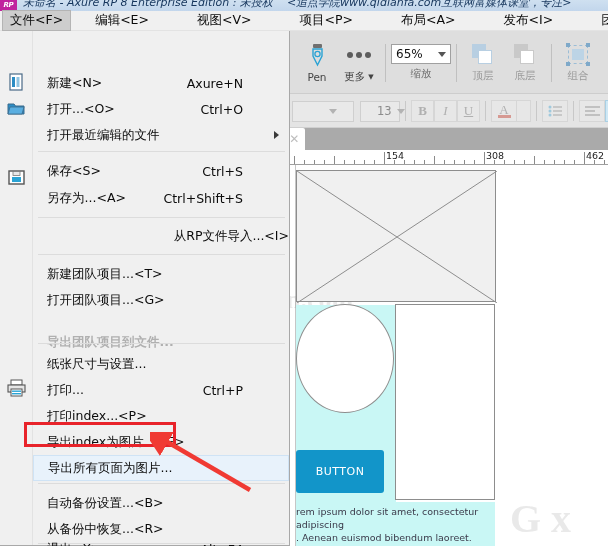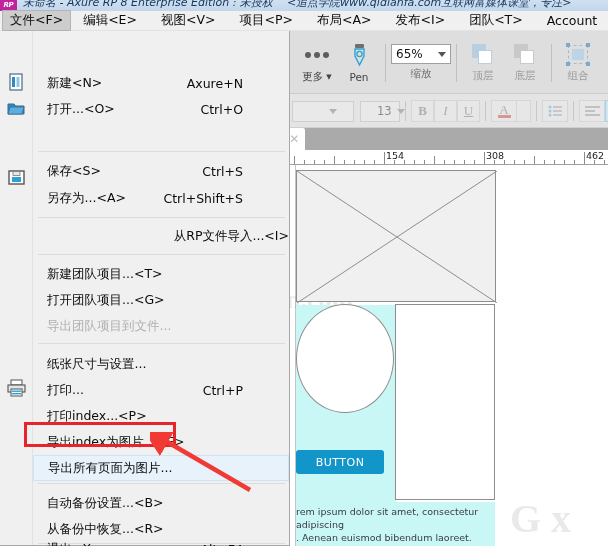--- a/index.html
+++ b/index.html
@@ -32,21 +32,21 @@
     margin-left:14px; position:relative; top:-3px;
   }
 
   
   #menubar{
     position:absolute; left:0; top:11px; width:608px; height:20px;
     background:#f0f0f0; border-bottom:1px solid #e3e3e3;
     display:flex; align-items:center; padding-left:2px;
   }
   #menubar .mi{
-    font-size:12.5px; color:#0a0a0a; padding:2px 12px;
+    font-size:12.5px; color:#0a0a0a; padding:2px 24px;
     white-space:nowrap; cursor:default;
   }
   #menubar .mi.active{
     background:#cdcdcd; border:1px solid #b4b4b4; padding:1px 7px;
   }
 
   
   #toolbar1{
     position:absolute; left:0; top:31px; width:608px; height:63px;
     background:#dedede; border-bottom:1px solid #cdcdcd;
@@ -209,39 +209,39 @@
   <div class="mi">布局&lt;A&gt;</div>
   <div class="mi">发布&lt;I&gt;</div>
   <div class="mi">团队&lt;T&gt;</div>
   <div class="mi">Account</div>
   <div class="mi">帮助&lt;H&gt;</div>
 </div>
 
 <div id="toolbar1">
   <div class="tgroup" style="left:296px;">
     <div class="tbtn">
+      <span class="pen-ico">
+        <svg width="22" height="26" viewBox="0 0 22 26">
+          <rect x="7" y="1" width="9" height="4" rx="1" fill="#6f6f6f"></rect>
+          <path d="M7 6 h9 v7 l-4.5 9 L7 13 z" fill="none" stroke="#2aa3d4" stroke-width="1.4"></path>
+          <circle cx="11.5" cy="11" r="2.6" fill="none" stroke="#2aa3d4" stroke-width="1.3"></circle>
+        </svg>
+      </span>
+      <span class="lbl">Pen</span>
+    </div>
+    <div class="tbtn">
       <span class="dots">
           <i></i>
           <i></i>
           <i></i>
         </span>
       <span class="lbl" style="display:flex;align-items:center;gap:3px;">
         <span>更多</span>
         <span style="font-size:7px;">▼</span>
       </span>
-    </div>
-    <div class="tbtn">
-      <span class="pen-ico">
-        <svg width="22" height="26" viewBox="0 0 22 26">
-          <rect x="7" y="1" width="9" height="4" rx="1" fill="#6f6f6f"></rect>
-          <path d="M7 6 h9 v7 l-4.5 9 L7 13 z" fill="none" stroke="#2aa3d4" stroke-width="1.4"></path>
-          <circle cx="11.5" cy="11" r="2.6" fill="none" stroke="#2aa3d4" stroke-width="1.3"></circle>
-        </svg>
-      </span>
-      <span class="lbl">Pen</span>
     </div>
     <div class="vsep"></div>
     <div class="zoomwrap">
       <div class="zoomsel">
         <span>65%</span>
         <span class="caret"></span>
       </div>
       <span class="lbl">缩放</span>
     </div>
     <div class="vsep"></div>
@@ -382,21 +382,21 @@
   </div>
 
   <div class="cyanbox" style="left:6px; top:140px; width:100px; height:206px;"></div>
 
   <div class="whitebox" style="left:105px; top:139px; width:100px; height:196px;"></div>
 
   <div class="cyanbox" style="left:6px; top:337px; width:199px; height:44px;"></div>
 
   <div class="circle" style="left:6px; top:139px; width:98px; height:109px;"></div>
 
-  <div class="azbtn" style="left:6px; top:285px; width:88px; height:24px;">
+  <div class="azbtn" style="left:6px; top:285px; width:88px; height:43px;">
     <span>BUTTON</span>
   </div>
 
   <div class="loremtxt" style="left:6px; top:340px; width:200px;">
     <div>rem ipsum dolor sit amet, consectetur adipiscing</div>
     <div>. Aenean euismod bibendum laoreet. Proin gravida</div>
 
   </div>
 </div>
 
@@ -434,41 +434,45 @@
   </span>
 
   <div class="item" style="top:39px;">
     <span class="txt">新建&lt;N&gt;</span>
     <span class="acc">Axure+N</span>
   </div>
   <div class="item" style="top:65px;">
     <span class="txt">打开...&lt;O&gt;</span>
     <span class="acc">Ctrl+O</span>
   </div>
+  <div class="item" style="top:91px;">
+    <span class="txt">打开最近编辑的文件</span>
+    <span class="arrow"></span>
+  </div>
   <div class="sep" style="top:120px;"></div>
   <div class="item" style="top:127px;">
     <span class="txt">保存&lt;S&gt;</span>
     <span class="acc">Ctrl+S</span>
   </div>
   <div class="item" style="top:154px;">
     <span class="txt">另存为...&lt;A&gt;</span>
     <span class="acc">Ctrl+Shift+S</span>
   </div>
   <div class="sep" style="top:186px;"></div>
   <div class="item" style="top:192px;justify-content:flex-end;">
     <span class="txt">从RP文件导入...&lt;I&gt;</span>
   </div>
   <div class="sep" style="top:223px;"></div>
   <div class="item" style="top:230px;">
     <span class="txt">新建团队项目...&lt;T&gt;</span>
   </div>
   <div class="item" style="top:256px;">
     <span class="txt">打开团队项目...&lt;G&gt;</span>
   </div>
-  <div class="item dim" style="top:282px;">
+  <div class="item dim" style="top:298px;font-weight:bold;">
     <span class="txt">导出团队项目到文件...</span>
   </div>
   <div class="sep" style="top:312px;"></div>
   <div class="item" style="top:320px;">
     <span class="txt">纸张尺寸与设置...</span>
   </div>
   <div class="item" style="top:346px;">
     <span class="txt">打印...</span>
     <span class="acc">Ctrl+P</span>
   </div>

